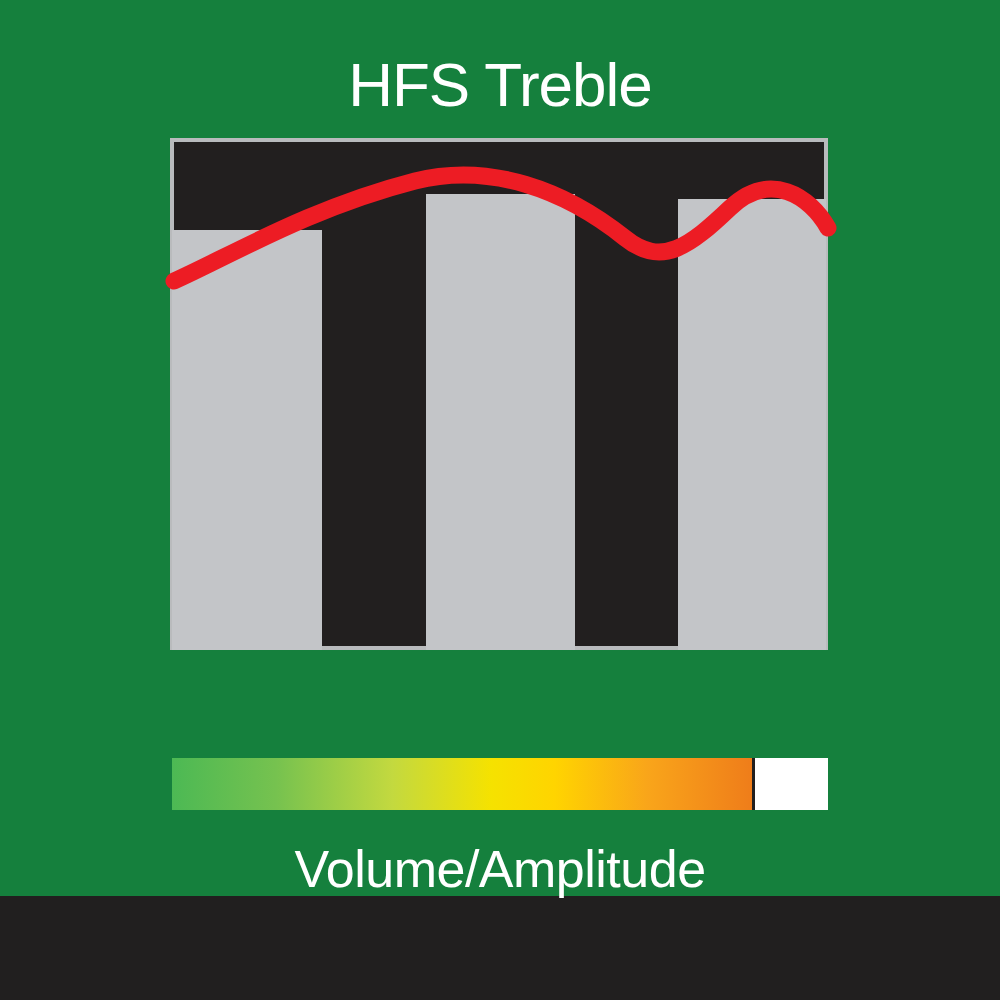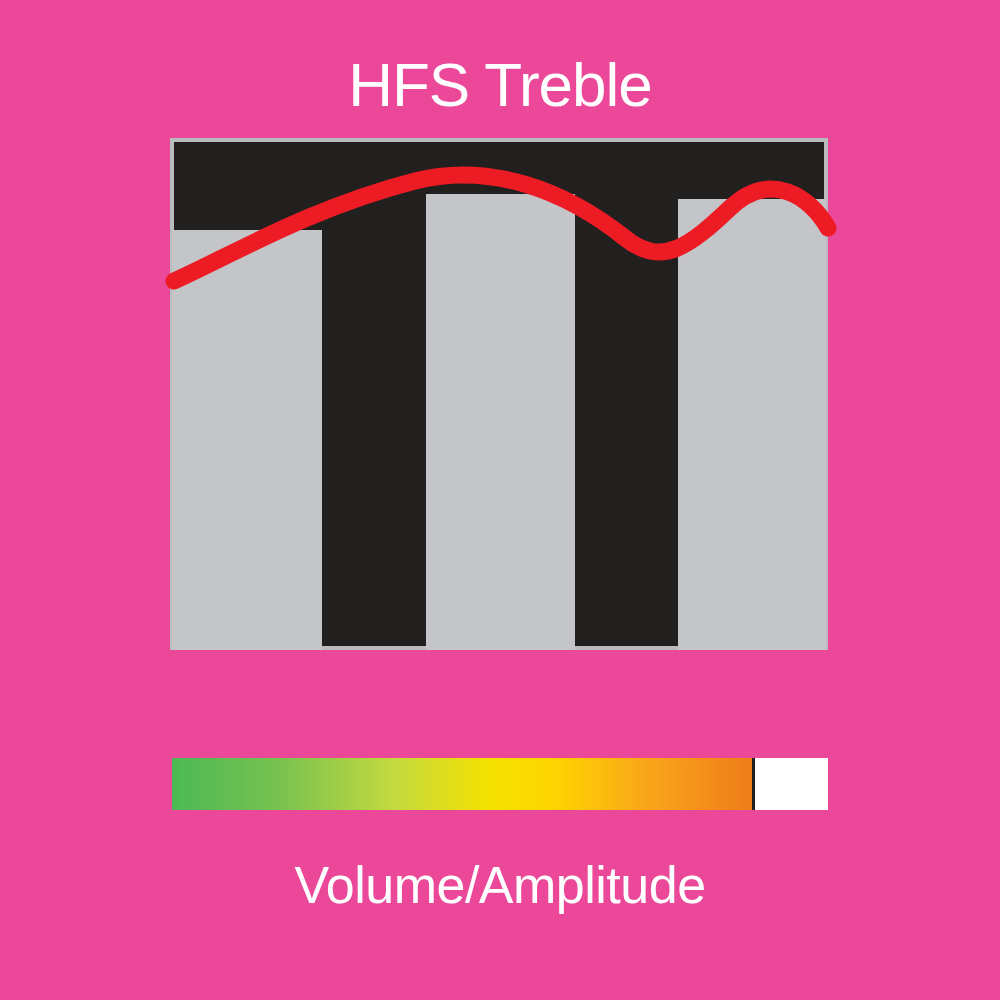--- a/index.html
+++ b/index.html
@@ -10,22 +10,22 @@
   body {
     width: 1000px;
     height: 1000px;
     overflow: hidden;
     font-family: "Liberation Sans", sans-serif;
   }
 
   #eq-widget {
     position: relative;
     width: 1000px;
-    height: 1000px;
-    background: #ec4899;
+    height: 896px;
+    background: #15803d;
   }
 
   
   #title {
     position: absolute;
     left: 0;
     top: 50px;
     width: 1000px;
     text-align: center;
     color: #ffffff;
@@ -124,21 +124,20 @@
     top: 838px;
     width: 1000px;
     text-align: center;
     color: #ffffff;
     font-family: "Liberation Sans", sans-serif;
     font-size: 52px;
     font-weight: 400;
     letter-spacing: -0.5px;
     line-height: 62px;
     white-space: nowrap;
-    margin-top: 16px;
   }
 </style>
 </head>
 <body>
 
 <div id="eq-widget">
 
   <div id="title">HFS Treble</div>
 
   <div id="chart-area">

